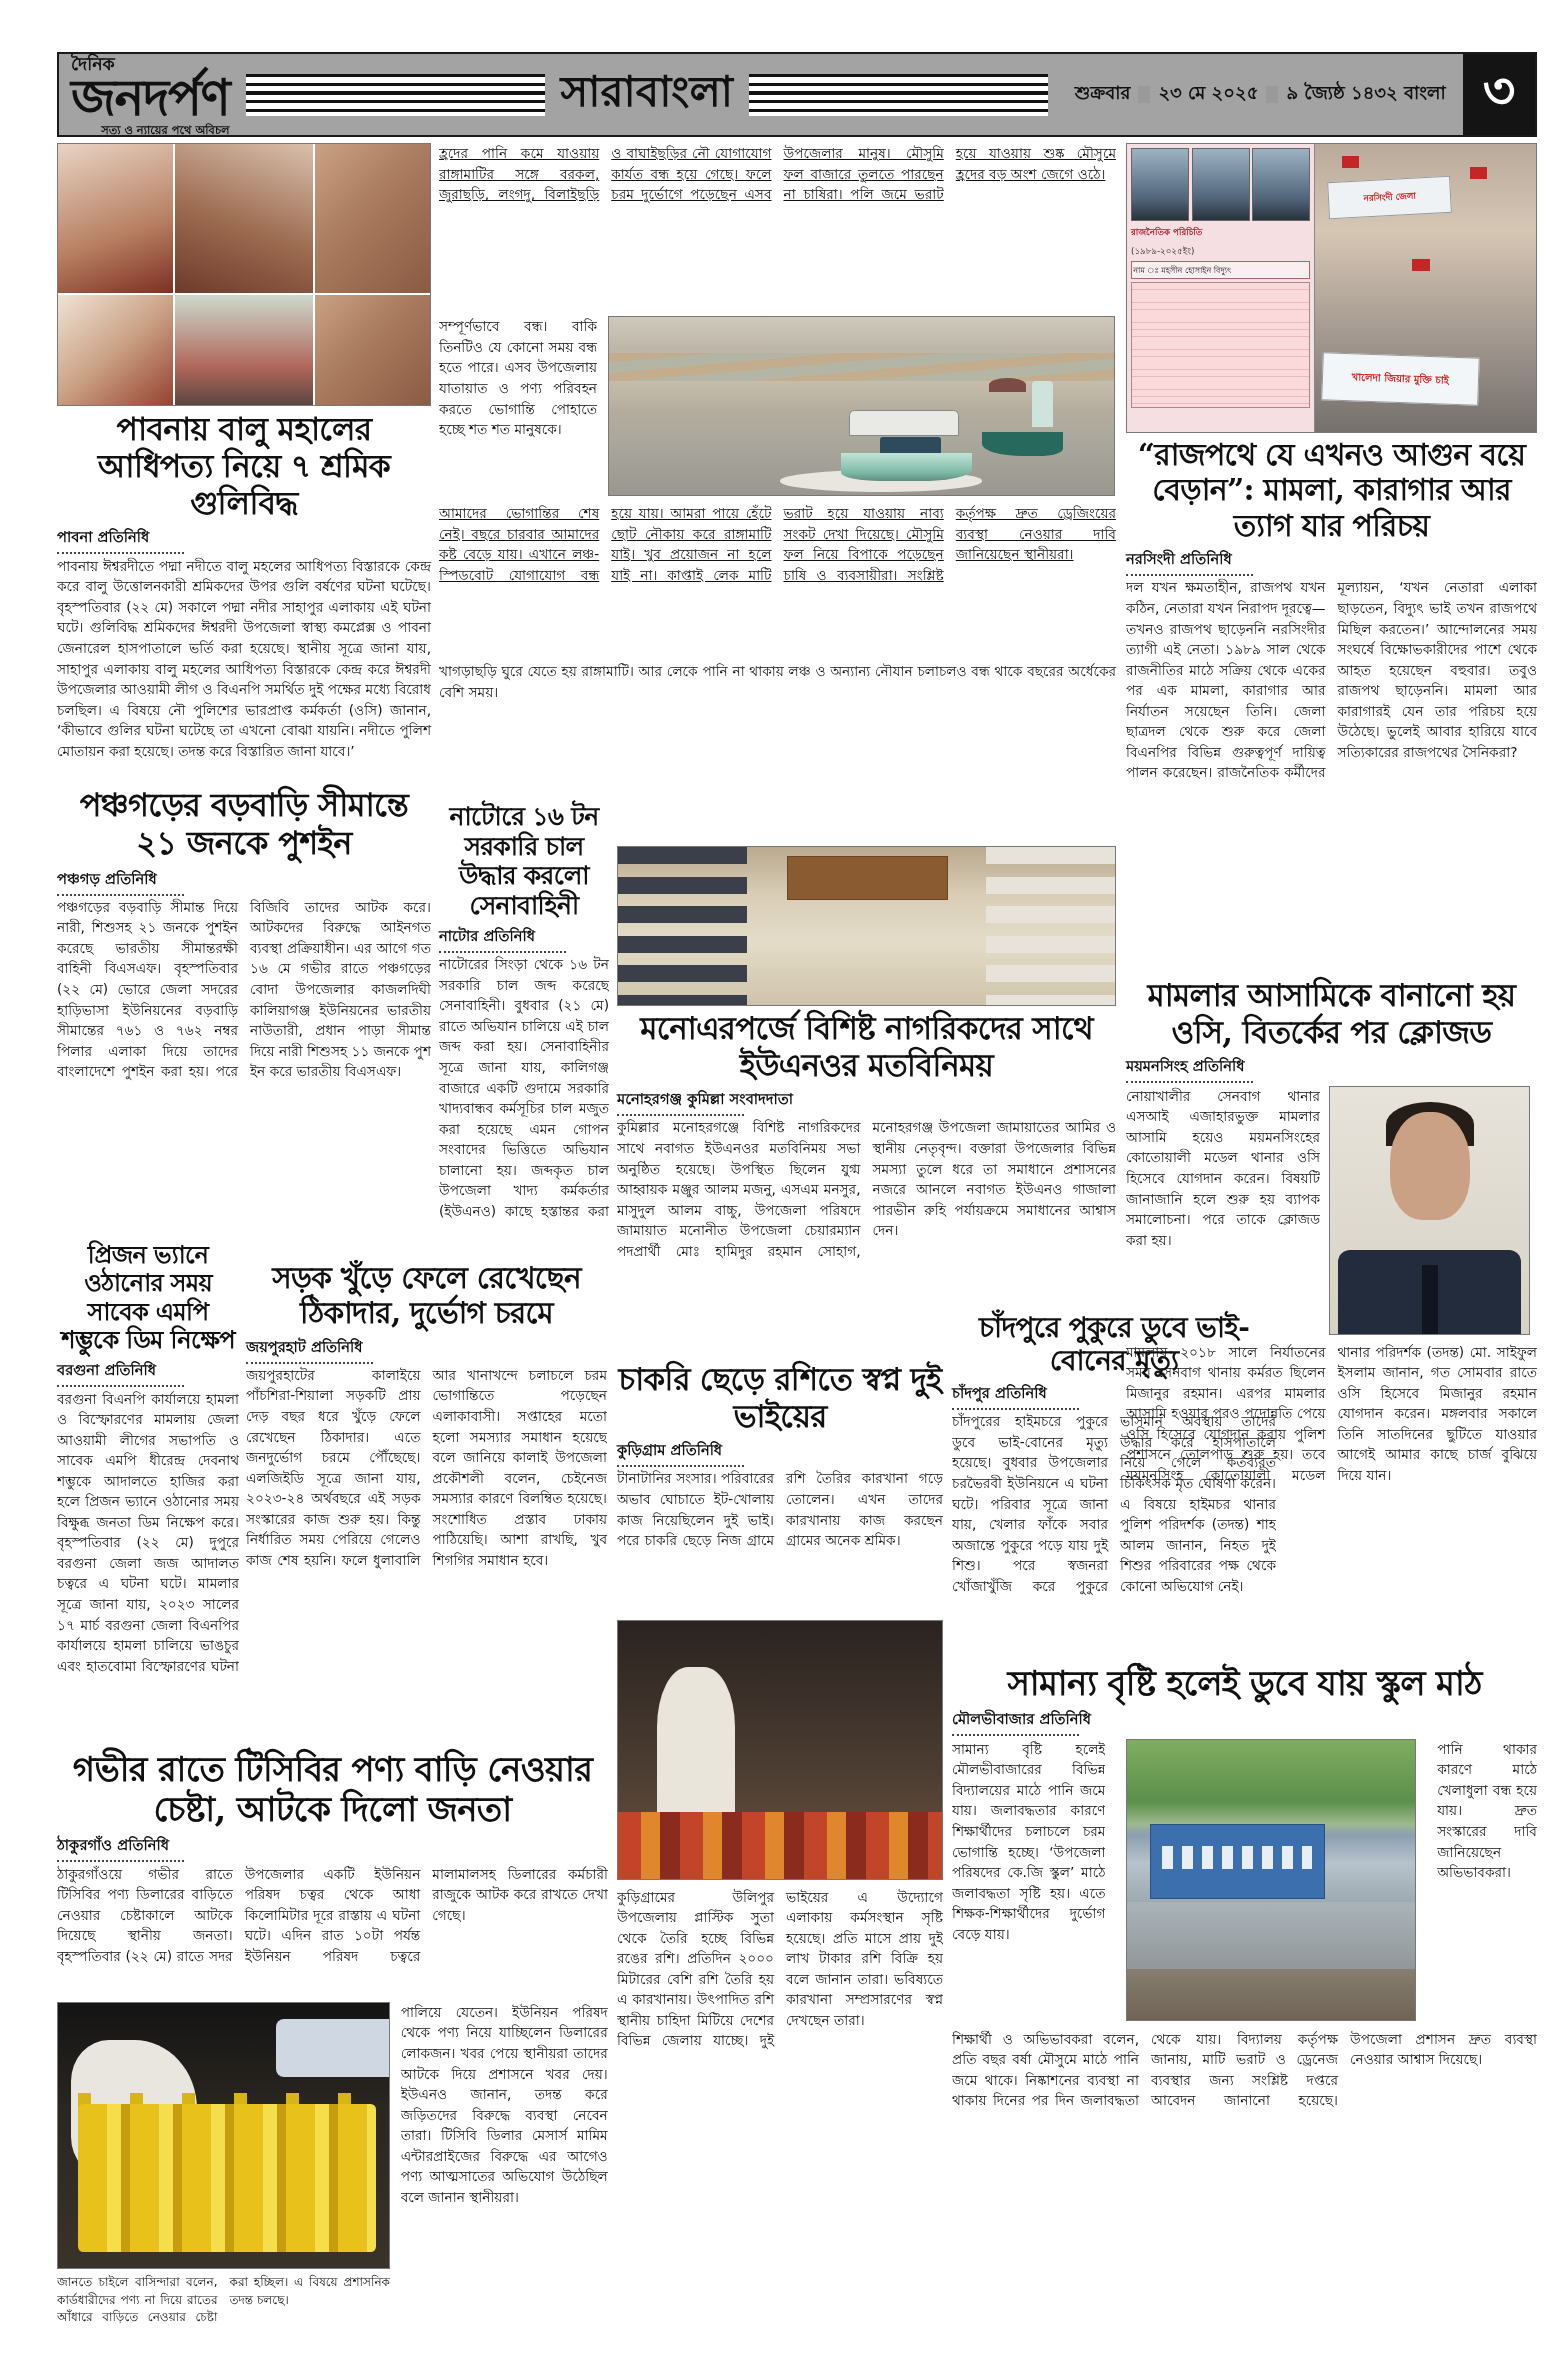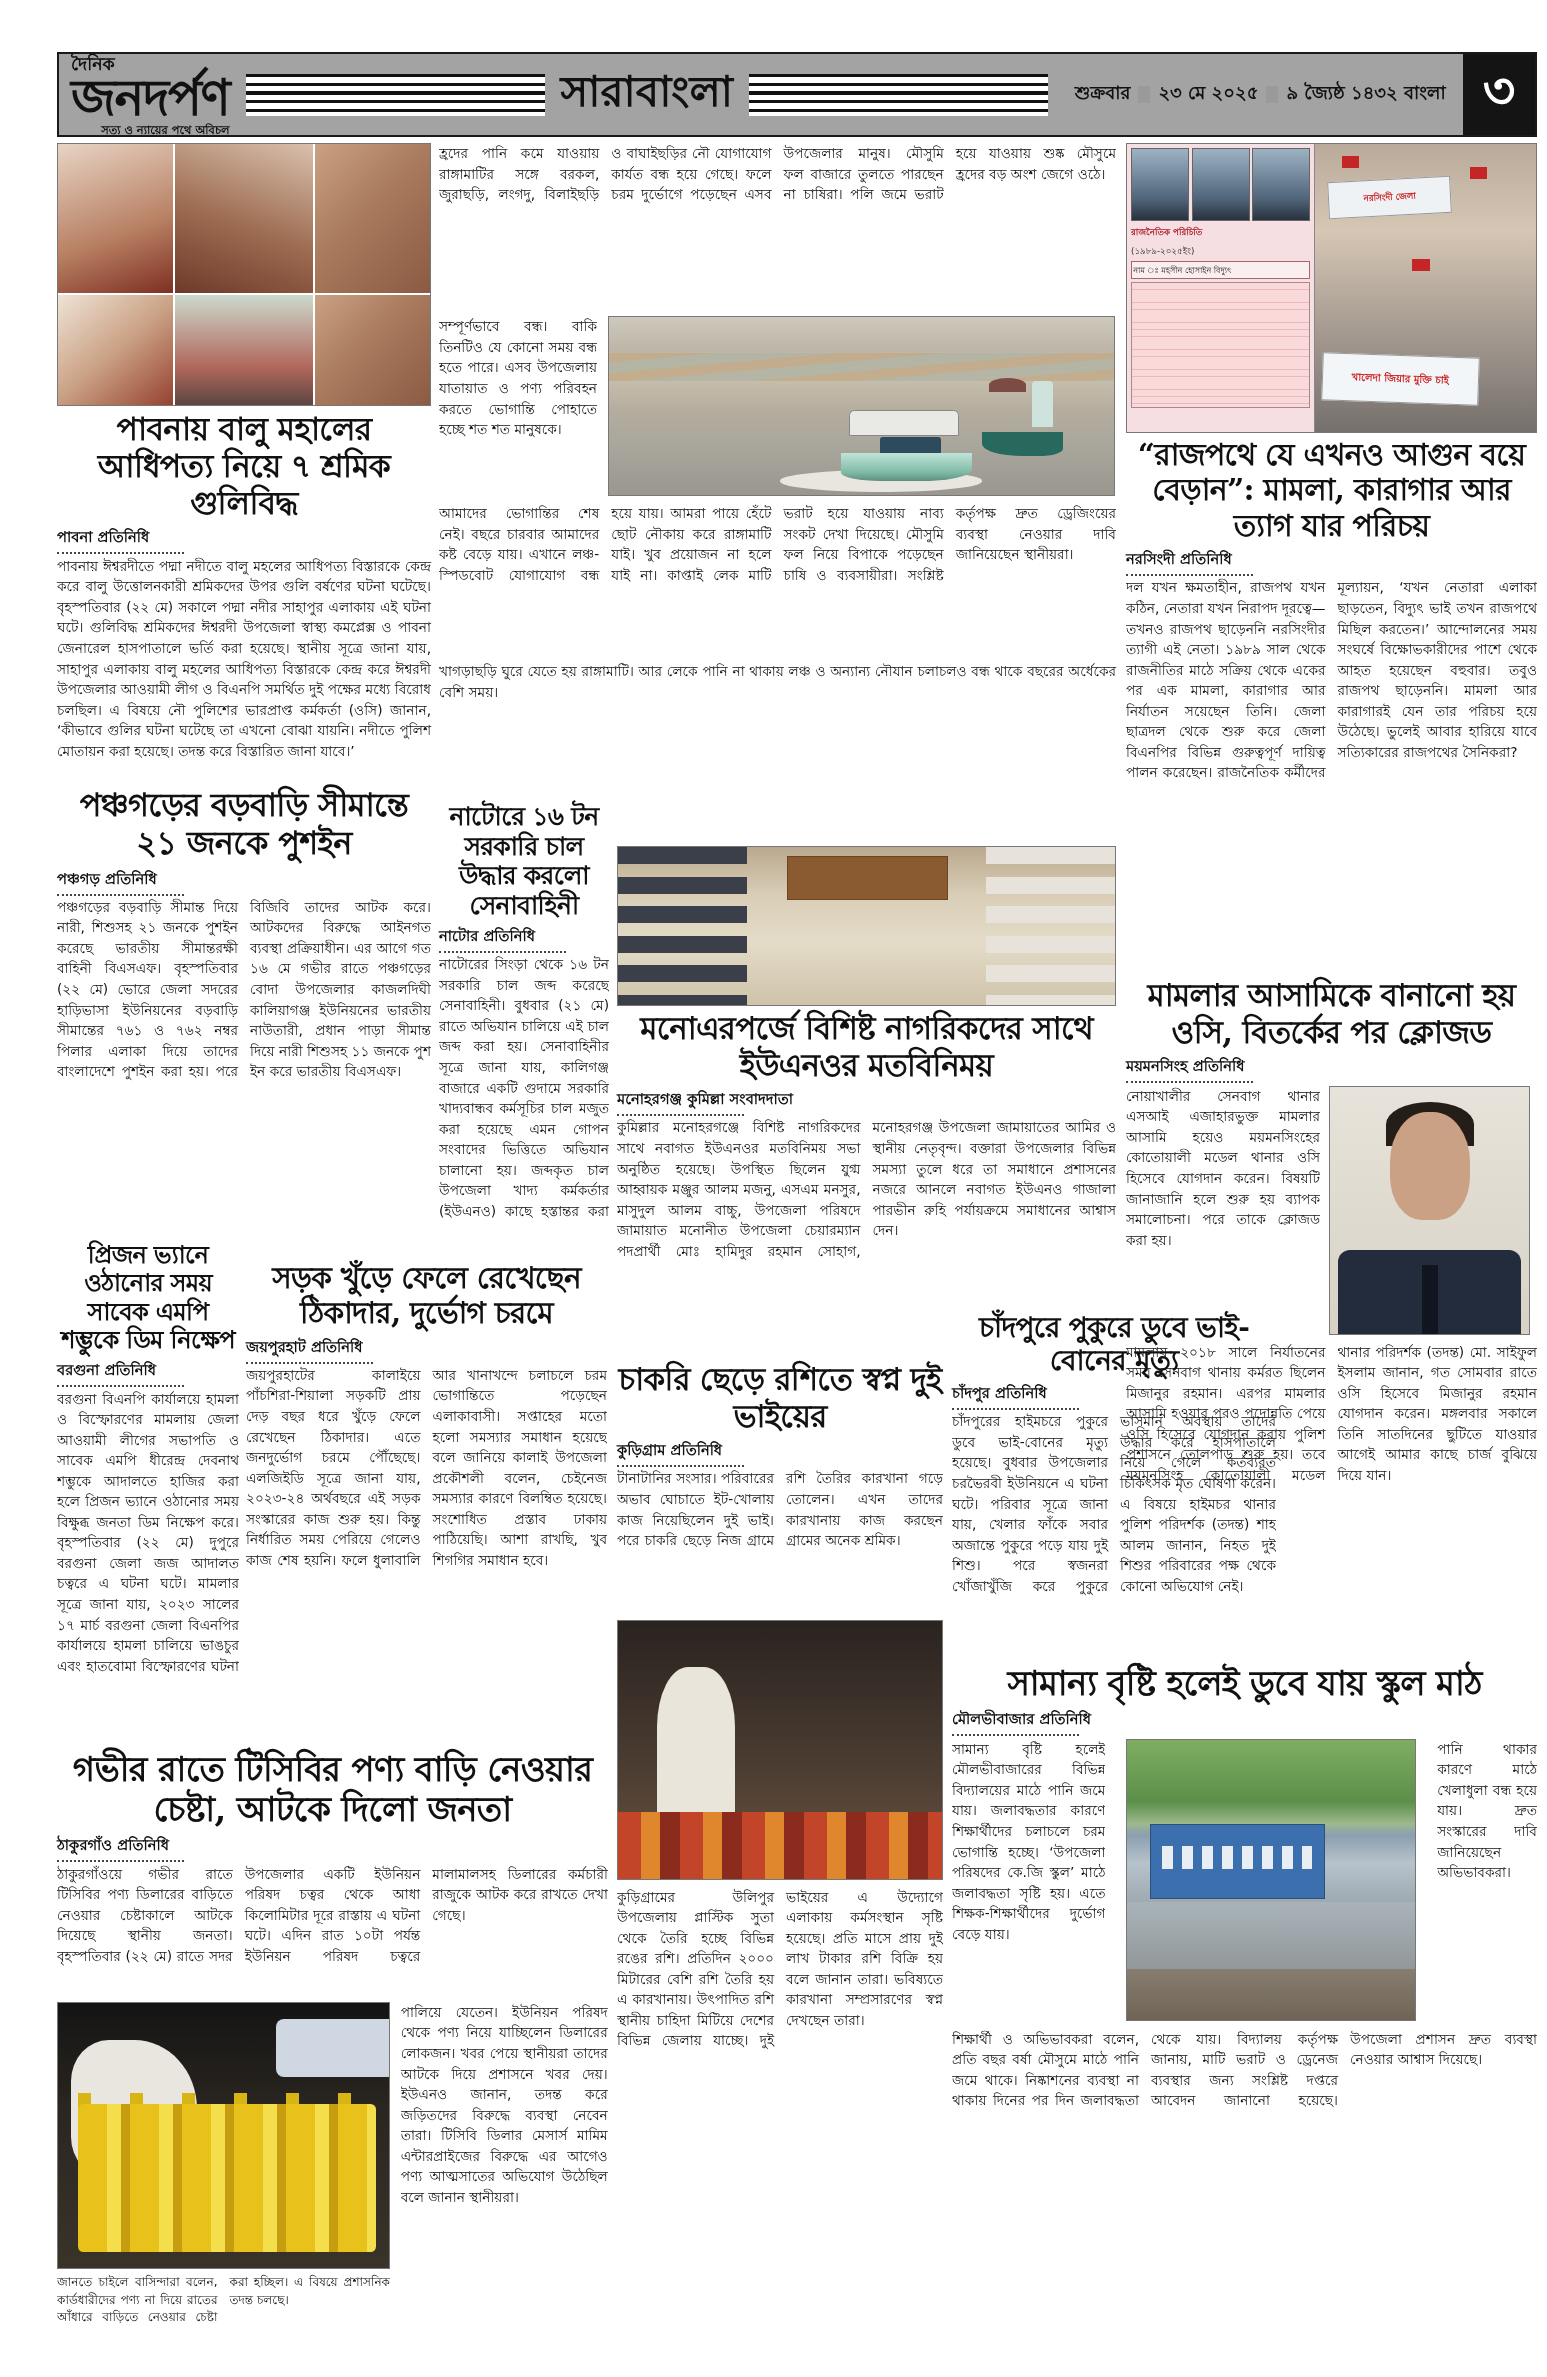--- a/index.html
+++ b/index.html
@@ -22,21 +22,21 @@
   
   .story{position:absolute;box-sizing:border-box;}
   .hl{margin:4px 0 2.7px 0;font-weight:bold;text-align:center;line-height:1.18;
       font-family:"DejaVu Serif",serif;letter-spacing:-0.7px;}
   .byline{font-size:14.7px;font-weight:bold;margin:4px 0 1.3px 0;}
   .byline::after{content:"";display:block;width:127px;
       border-bottom:2px dotted #444;margin-top:2px;}
   .body{font-size:13.7px;line-height:1.5;text-align:justify;}
   .cols2{column-count:2;column-gap:12px;}
   .cols3{column-count:3;column-gap:12px;}
-  .cols4{column-count:4;column-gap:12px;}
+  .cols4{column-count:4;column-gap:12px;text-decoration:underline;}
   .photo{position:relative;overflow:hidden;background:#cfcfcf;border:0.7px solid #777;box-sizing:border-box;}
   
   .ph-injured{display:grid;grid-template-columns:1fr 1.2fr 1fr;grid-template-rows:57% 43%;gap:2px;background:#fff;}
   .ph-injured div{background:linear-gradient(135deg,#caa184 0%,#a97a5d 45%,#8a5a43 100%);}
   .ph-injured div:nth-child(1){background:linear-gradient(160deg,#e8d4c4,#b77f62 60%,#7e2f22);}
   .ph-injured div:nth-child(2){background:linear-gradient(200deg,#d9c0ad,#9c6b50 55%,#6d3a2a);}
   .ph-injured div:nth-child(4){background:linear-gradient(140deg,#efe3d6,#caa184 50%,#95402e);}
   .ph-injured div:nth-child(5){background:linear-gradient(180deg,#cdd9cd 0%,#b0665a 65%,#57443f);}
   
   .ph-protest{background:linear-gradient(120deg,#d8cfc6 0%,#cbb9a8 40%,#bfae9d 100%);}

